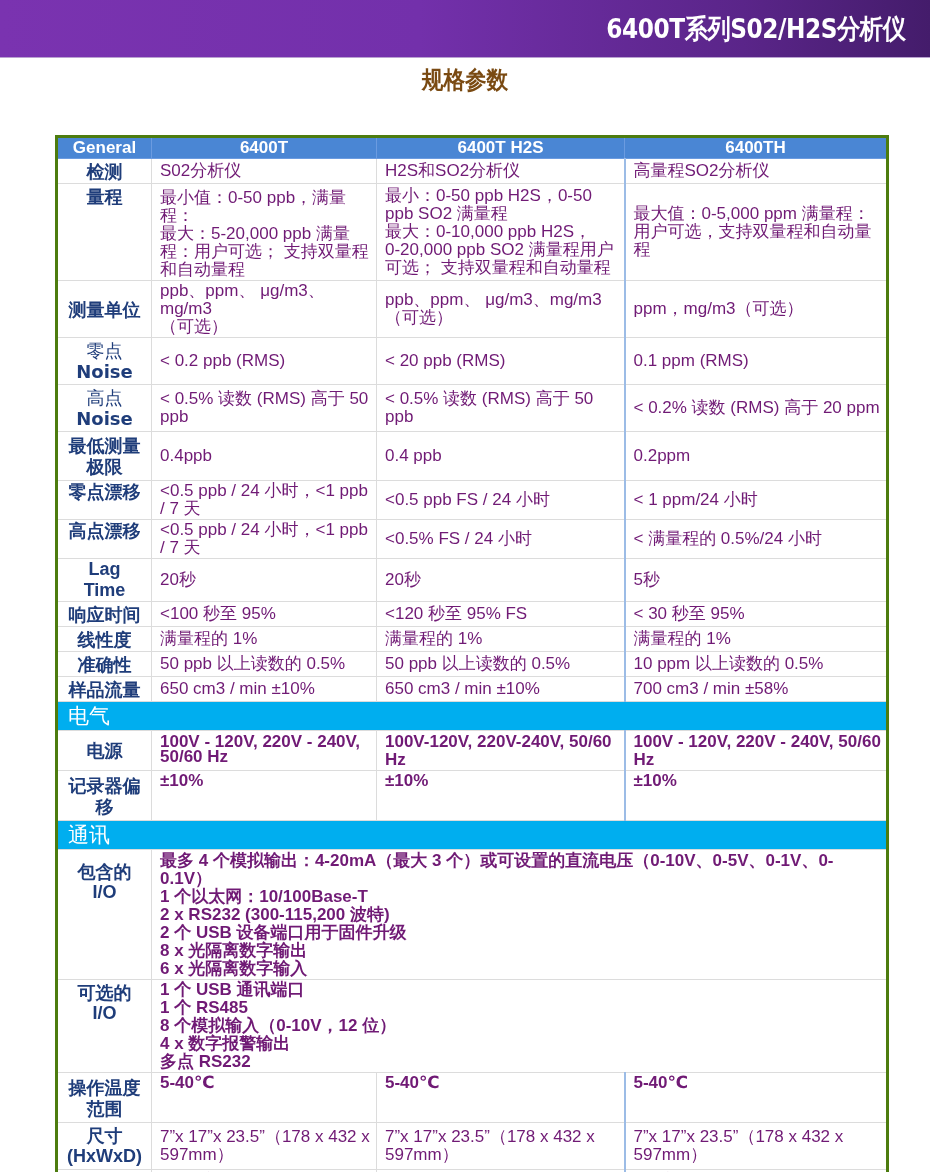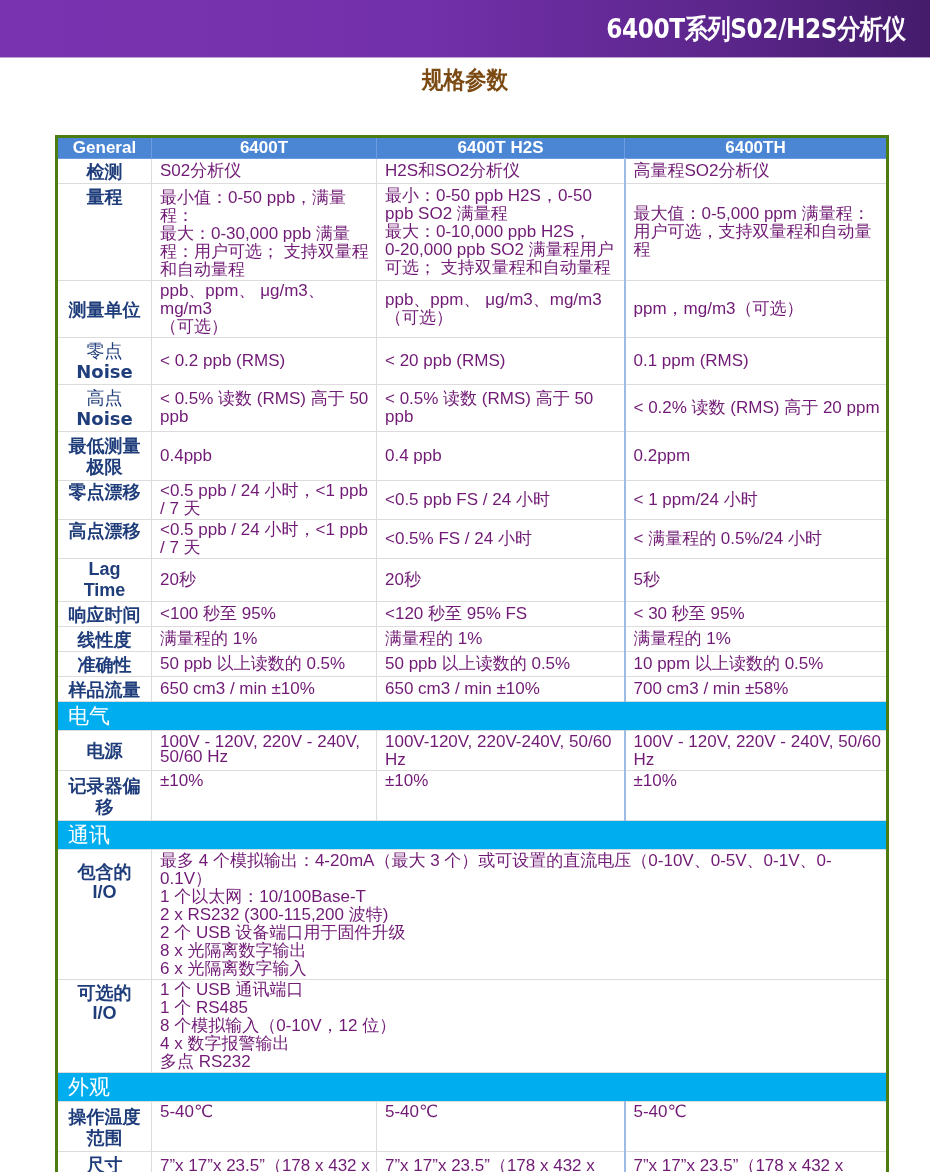--- a/index.html
+++ b/index.html
@@ -45,21 +45,21 @@
     color: #1f3d7a; font-size: 18px; font-weight: bold; text-align: center;
     line-height: 21px; padding: 0 2px;
     font-family: "DejaVu Sans", "Liberation Sans", sans-serif;
   }
   .label.en { font-family: "Liberation Sans", sans-serif; }
   .label .cn { font-weight: normal; }
   .cell {
     color: #701a75; font-size: 17px; line-height: 18px; padding: 1px 5px 1px 8px;
     font-family: "Liberation Sans", "DejaVu Sans", sans-serif;
   }
-  .cell.top { vertical-align: top; }
+  .cell.top { vertical-align: top; font-weight: bold; }
   .col-c-cell { border-left: 2px solid #9cbce6 !important; }
 
   .section td {
     background: #00aeef; color: #ffffff; font-size: 21px; height: 24px;
     padding: 0 10px; border: none; font-family: "DejaVu Sans", sans-serif;
   }
   .io-list div { line-height: 18px; }
 </style>
 </head>
 <body>
@@ -87,21 +87,21 @@
   <tr style="height:25px">
     <td class="label">检测</td>
     <td class="cell">S02分析仪</td>
     <td class="cell">H2S和SO2分析仪</td>
     <td class="cell col-c-cell">高量程SO2分析仪</td>
   </tr>
   <tr style="height:96px">
     <td class="label" style="vertical-align:top;padding-top:2px">量程</td>
     <td class="cell">
           <div style="white-space:pre-line;padding-top:4px">最小值：0-50 ppb，满量程：
-最大：0-30,000 ppb 满量程：用户可选； 支持双量程和自动量程</div>
+最大：5-20,000 ppb 满量程：用户可选； 支持双量程和自动量程</div>
         </td>
     <td class="cell">
           <div style="white-space:pre-line">最小：0-50 ppb H2S，0-50 ppb SO2 满量程
 最大：0-10,000 ppb H2S，
 0-20,000 ppb SO2 满量程用户可选； 支持双量程和自动量程</div>
         </td>
     <td class="cell col-c-cell">
           <div style="white-space:pre-line">最大值：0-5,000 ppm 满量程： 用户可选，支持双量程和自动量程</div>
         </td>
   </tr>
@@ -230,23 +230,20 @@
         </td>
     <td class="cell top io-list" colspan="3" style="padding-top:1px">
       <div>1 个 USB 通讯端口</div>
       <div>1 个 RS485</div>
       <div>8 个模拟输入（0-10V，12 位）</div>
       <div>4 x 数字报警输出</div>
       <div>多点 RS232</div>
     </td>
   </tr>
 
-  <tr class="section">
-    <td colspan="4">外观</td>
-  </tr>
   <tr style="height:50px">
     <td class="label">
           <div>操作温度</div>
           <div>范围</div>
         </td>
     <td class="cell top">5-40℃</td>
     <td class="cell top">5-40℃</td>
     <td class="cell top col-c-cell">5-40℃</td>
   </tr>
   <tr style="height:47px">

